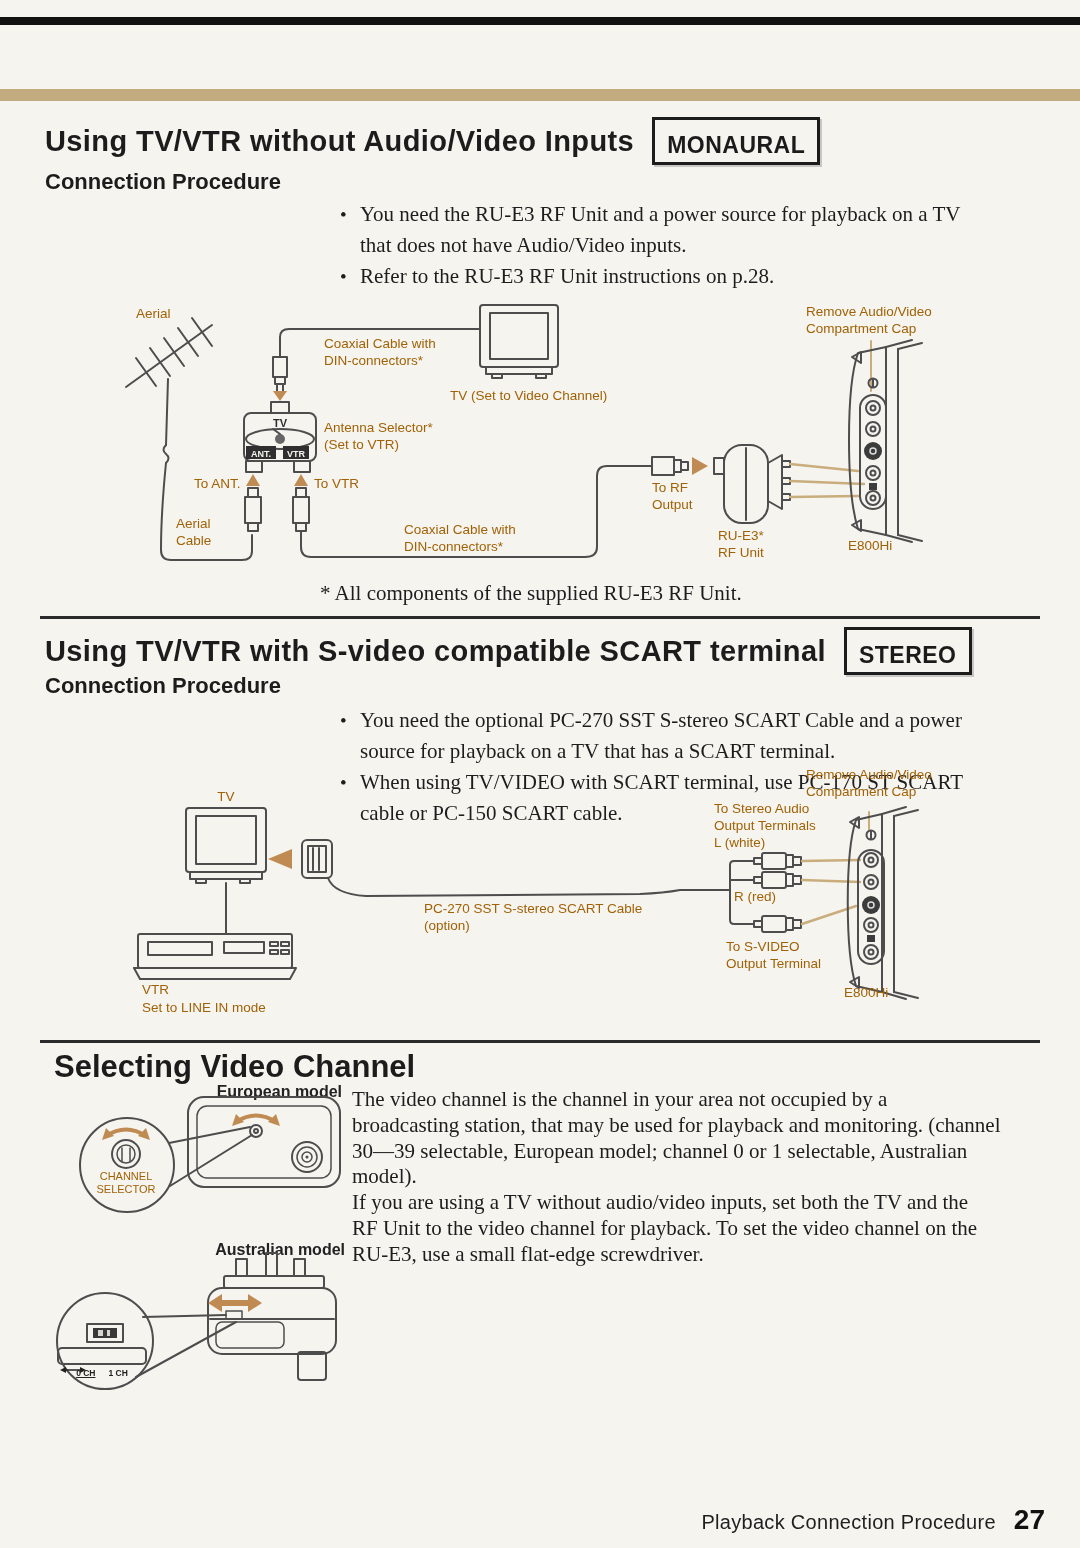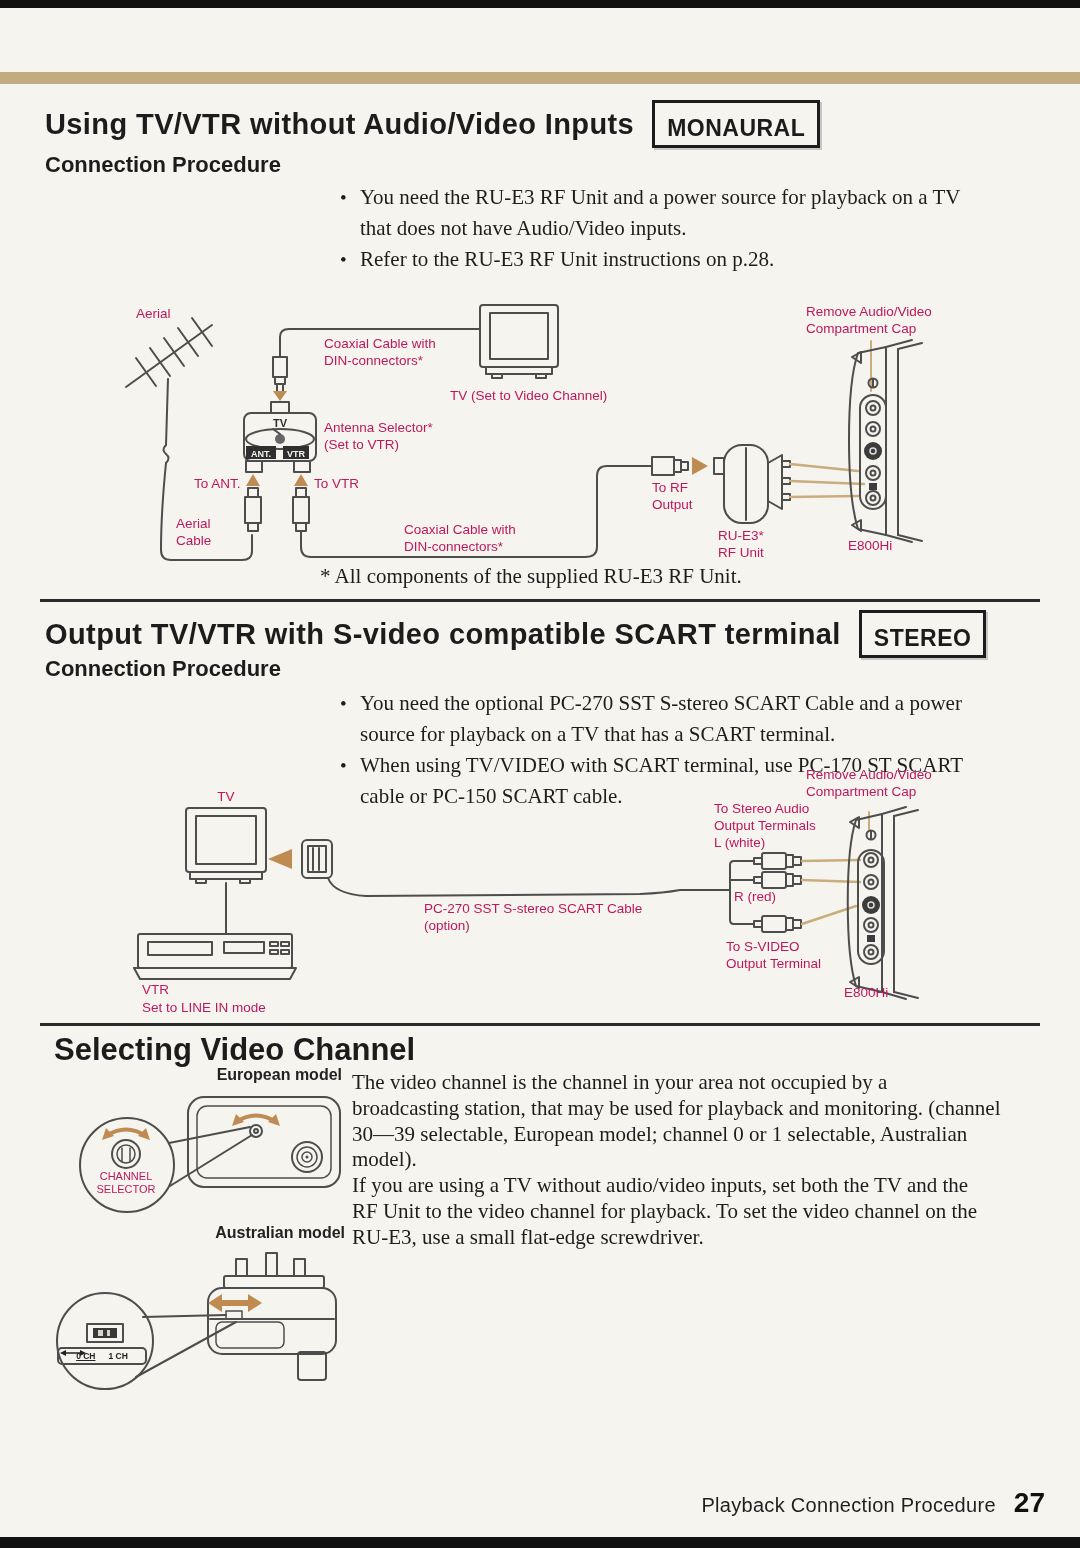--- a/index.html
+++ b/index.html
@@ -2,21 +2,21 @@
 <html><head>
 <meta charset="utf-8">
 <style>
   * { margin:0; padding:0; box-sizing:border-box; }
   html,body { background:#d8d6d0; }
   .page {
     position:relative; width:1080px; height:1548px;
     background:#f6f4ef; overflow:hidden;
     font-family:"Liberation Sans", sans-serif; color:#1b1b1b;
   }
-  .abs { position:absolute; }
+  .abs { position:absolute;margin-top:17px; }
   .bar-black { background:#111; }
   .bar-tan { background:#c3ab80; }
   .rule { background:#2a2a2a; height:3px; }
 
   .h1row { display:flex; align-items:center; gap:18px; }
   .h1 { font-weight:bold; font-size:29px; letter-spacing:.4px; color:#1c1c1c; }
   .badge { border:3px solid #1c1c1c; padding:12px 12px 3px; font-weight:bold; font-size:23px; letter-spacing:.5px; box-shadow:2px 2px 0 rgba(60,60,60,.25); }
   .h2 { font-weight:bold; font-size:22px; color:#1c1c1c; }
   .h3 { font-weight:bold; font-size:31px; color:#1c1c1c; }
 
@@ -24,21 +24,21 @@
   .bullets { list-style:none; }
   .bullets li { position:relative; padding-left:20px; font-size:21px; line-height:31px; white-space:pre-line; }
   .bullets li::before { content:"•"; position:absolute; left:0; top:0; font-size:19px; }
   .footnote { font-size:21px; }
   .para { font-size:21px; line-height:25.8px; white-space:pre-line; }
 
   .model-label { font-weight:bold; font-size:16px; width:185px; text-align:right; color:#222; }
 
   .diagram { position:absolute; }
   .diagram svg { position:absolute; left:0; top:0; }
-  .dlabel { position:absolute; font-size:13.5px; line-height:17px; color:#be185d; white-space:pre-line; }
+  .dlabel { position:absolute; font-size:13.5px; line-height:17px; color:#a16207; white-space:pre-line; }
   .dlabel.c { text-align:center; }
 
   .footer { display:flex; align-items:baseline; gap:18px; }
   .footer .flabel { font-size:20px; color:#1f1f1f; letter-spacing:.3px; }
   .footer .fnum { font-weight:bold; font-size:28px; color:#111; }
 
   .switchbar { display:flex; align-items:center; justify-content:center; gap:13px; font-size:8.5px; font-weight:bold; color:#222; }
   .switchbar .u { text-decoration:underline; }
 </style>
 </head>
@@ -192,21 +192,21 @@
     <div class="dlabel" style="left:808px;top:242px">E800Hi</div>
     <div class="dlabel" style="left:766px;top:8px">Remove Audio/Video
 Compartment Cap</div>
   </div>
 
   <div class="abs serif footnote" style="left:320px;top:564px">* All components of the supplied RU-E3 RF Unit.</div>
 
   <div class="abs rule" style="left:40px;top:599px;width:1000px"></div>
 
   <div class="abs h1row" style="left:45px;top:610px">
-    <span class="h1">Output TV/VTR with S-video compatible SCART terminal</span>
+    <span class="h1">Using TV/VTR with S-video compatible SCART terminal</span>
     <span class="badge">STEREO</span>
   </div>
   <div class="abs h2" style="left:45px;top:656px">Connection Procedure</div>
 
   <ul class="abs bullets serif" style="left:340px;top:688px;width:700px">
     <li>You need the optional PC-270 SST S-stereo SCART Cable and a power
 source for playback on a TV that has a SCART terminal.</li>
     <li>When using TV/VIDEO with SCART terminal, use PC-170 ST SCART
 cable or PC-150 SCART cable.</li>
   </ul>

